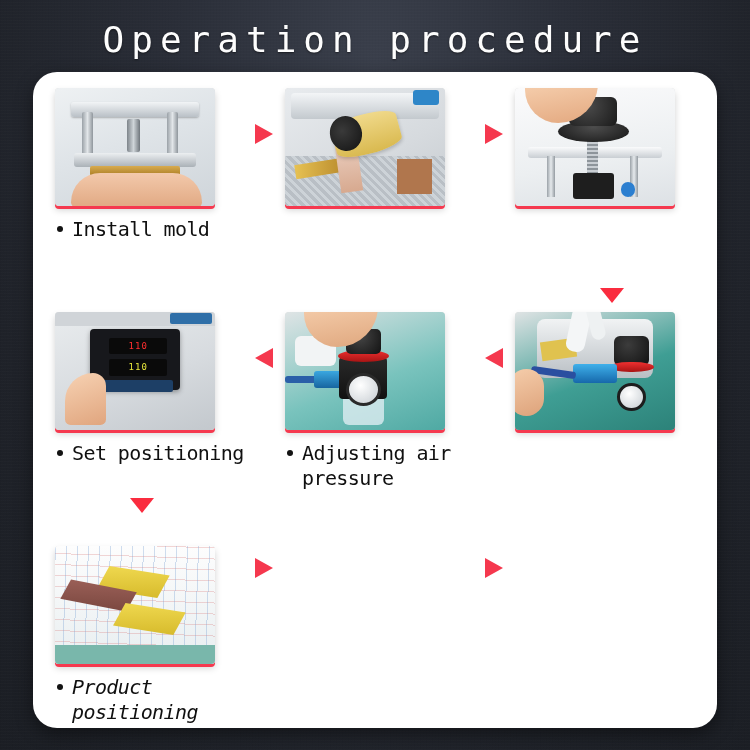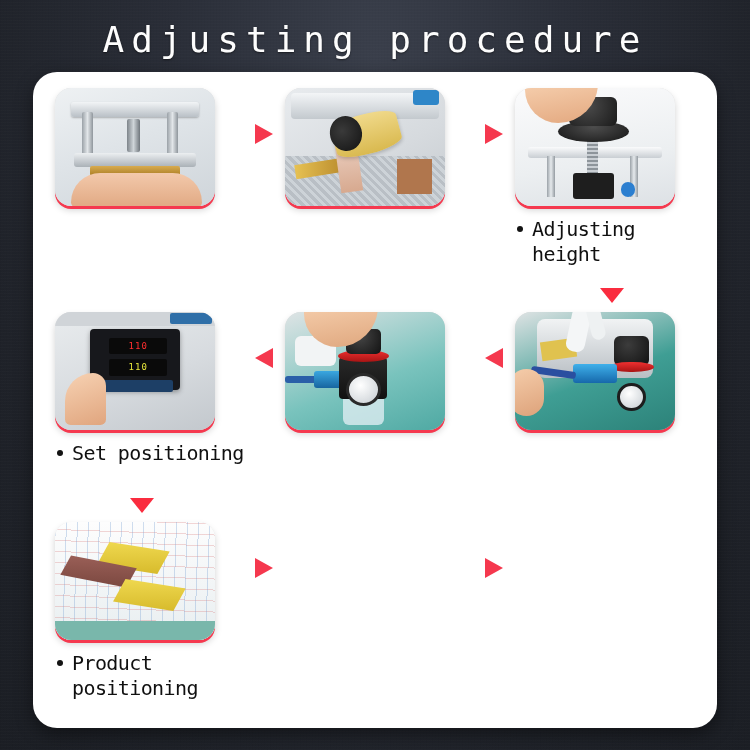--- a/index.html
+++ b/index.html
@@ -34,21 +34,21 @@
     box-shadow:0 6px 18px rgba(0,0,0,.45);
     z-index:2; overflow:hidden;
   }
 
   .grid{ position:relative; width:100%; height:100%; }
 
   .step{ position:absolute; }
 
   .thumb{
     position:relative; width:160px; height:118px;
-    border-radius:16px; overflow:hidden;
+    border-radius:4px; overflow:hidden;
     box-shadow:0 3px 0 0 #f5394f, 0 4px 7px rgba(0,0,0,.18);
     background:#dcdcdc;
   }
   .thumb .scene{ position:absolute; inset:0; }
 
   .caption{
     margin-top:11px; width:196px;
     font-family:"DejaVu Sans Mono", monospace;
     font-size:20px; line-height:25px; color:#101010;
     letter-spacing:-0.6px;
@@ -164,37 +164,38 @@
 
   
   .s9{background:linear-gradient(170deg,#c38159 0%,#b5764d 60%,#a96c45 100%);}
   .s9 .tag{position:absolute;width:13%;height:34%;background:linear-gradient(165deg,#7fc2d4,#4e94ab);border-radius:3px;box-shadow:1px 2px 3px rgba(0,0,0,.3);}
   .s9 .tag::after{content:"";position:absolute;left:18%;top:-22%;width:46%;height:26%;border:2px solid #dcb455;border-radius:50%;}
   .s9 .tag i{position:absolute;left:16%;top:22%;width:68%;height:48%;background:repeating-linear-gradient(180deg,#e3c472 0 2px,transparent 2px 6px);opacity:.9;}
 </style>
 </head>
 <body>
 
-<div id="title">Adjusting procedure</div>
+<div id="title">Operation procedure</div>
 
 <div id="card">
   <div class="grid">
 
     <div class="step" style="left:22px;top:16px;">
       <div class="thumb">
         <div class="scene sc s1">
           <div class="plate"></div>
             <div class="post l"></div>
             <div class="post r"></div>
           <div class="nozzle"></div>
             <div class="plate2"></div>
             <div class="brass"></div>
             <div class="hand"></div>
         </div>
       </div>
+      <div class="caption">Install mold</div>
     </div>
 
     <div class="arrow right" style="left:222px;top:52px;"></div>
 
     <div class="step" style="left:252px;top:16px;">
       <div class="thumb">
         <div class="scene sc s2">
           <div class="bed"></div>
             <div class="frame"></div>
             <div class="blue"></div>
@@ -216,21 +217,20 @@
             <div class="rodl"></div>
             <div class="rodr"></div>
             <div class="screw"></div>
           <div class="blk"></div>
             <div class="dot"></div>
             <div class="wheel"></div>
             <div class="knob"></div>
             <div class="hand"></div>
         </div>
       </div>
-      <div class="caption">Adjusting height</div>
     </div>
 
     <div class="arrow down" style="left:567px;top:216px;"></div>
 
     <div class="step" style="left:22px;top:240px;">
       <div class="thumb">
         <div class="scene sc s4">
           <div class="strip"></div>
             <div class="blue"></div>
           <div class="panel"></div>
@@ -252,20 +252,21 @@
             <div class="tube"></div>
             <div class="fit"></div>
           <div class="body"></div>
             <div class="bowl"></div>
             <div class="gauge"></div>
           <div class="ring"></div>
             <div class="knob"></div>
             <div class="hand"></div>
         </div>
       </div>
+      <div class="caption">Adjusting air pressure</div>
     </div>
 
     <div class="arrow left" style="left:452px;top:276px;"></div>
 
     <div class="step" style="left:482px;top:240px;">
       <div class="thumb">
         <div class="scene sc s6">
           <div class="plate"></div>
             <div class="yellow"></div>
             <div class="hose"></div>
@@ -275,21 +276,21 @@
             <div class="gauge"></div>
           <div class="blue"></div>
             <div class="rod"></div>
             <div class="hand"></div>
         </div>
       </div>
     </div>
 
     <div class="arrow down" style="left:97px;top:426px;"></div>
 
-    <div class="step" style="left:22px;top:450px;">
+    <div class="step" style="left:22px;top:474px;font-style:italic;">
       <div class="thumb">
         <div class="scene sc s7">
           <div class="mat"></div>
             <div class="green"></div>
             <div class="y1"></div>
             <div class="brown"></div>
             <div class="y2"></div>
         </div>
       </div>
       <div class="caption">Product positioning</div>

